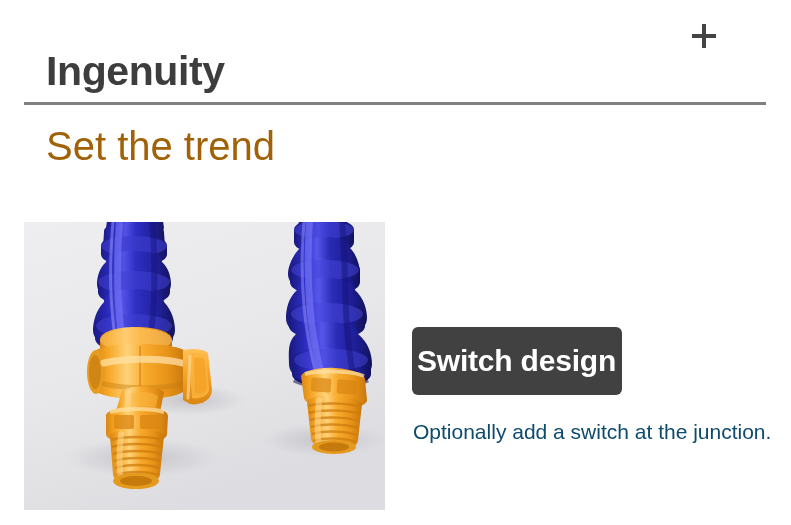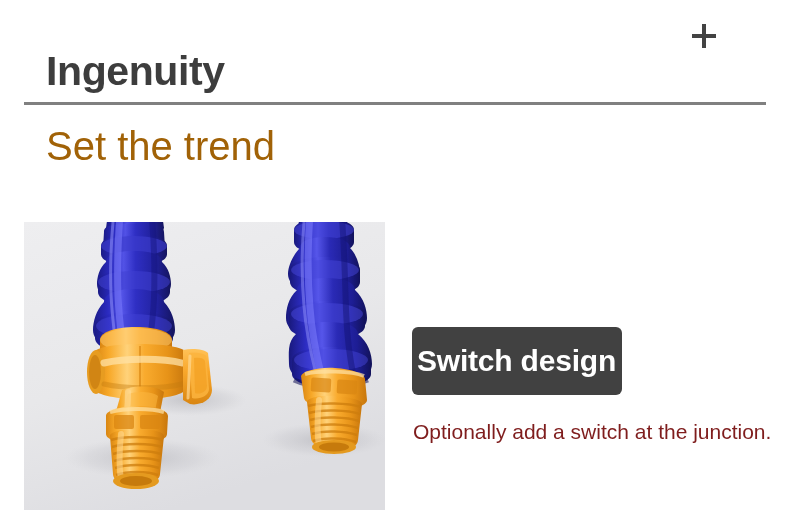--- a/index.html
+++ b/index.html
@@ -141,21 +141,21 @@
     color: #ffffff;
     white-space: nowrap;
     letter-spacing: -0.2px;
   }
   .detail-caption {
     position: absolute;
     left: 1px;
     top: 196px;
     font-size: 21px;
     font-weight: 400;
-    color: #7f1d1d;
+    color: #0c4a6e;
     white-space: nowrap;
     line-height: 28px;
   }
 </style>
 </head>
 <body>
 
 <div class="header">
 
   <div class="header-title">Ingenuity</div>

